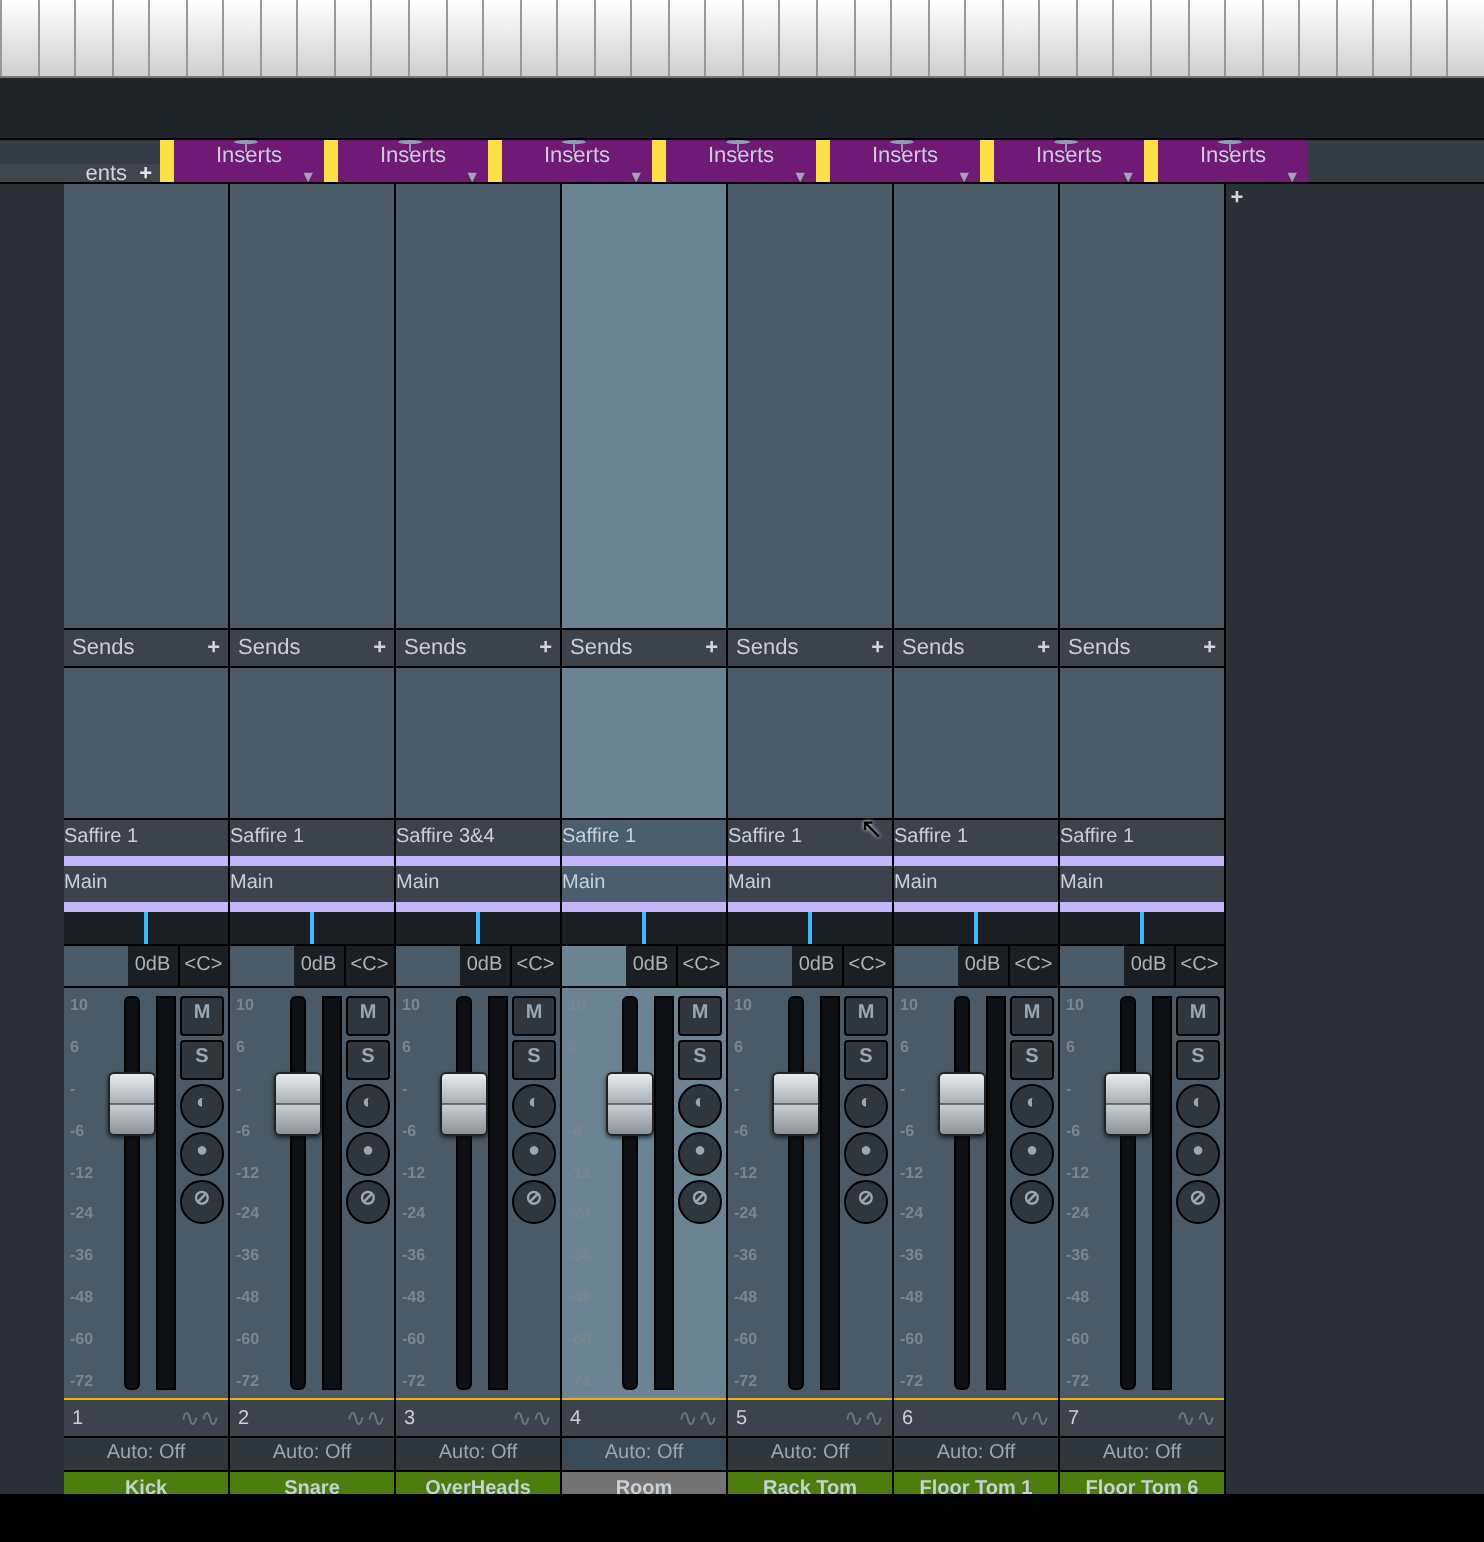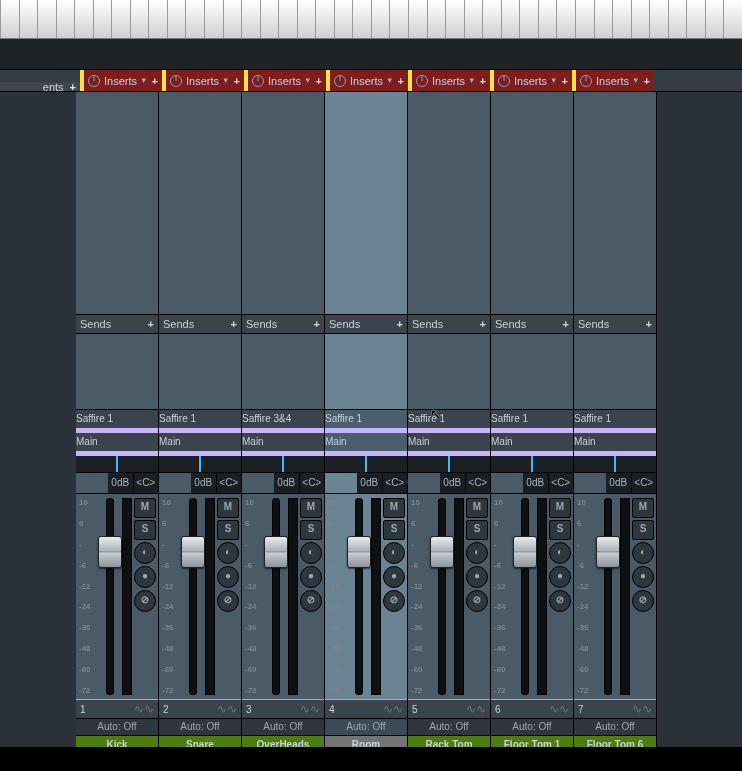--- a/index.html
+++ b/index.html
@@ -2,26 +2,26 @@
 <html><head>
 <meta charset="utf-8">
 <style>
 html,body{margin:0;padding:0;background:#2a3138;font-family:Helvetica,Arial,sans-serif;font-size:11px;color:#b8c4ce;width:742px;height:771px;overflow:hidden;}
 .ruler{height:38px;background:#e4e4e4 linear-gradient(#fff,#d0d0d0);border-bottom:1px solid #777;display:flex;align-items:flex-end;}
 .ruler-tick{flex:1;height:100%;border-left:1px solid #999;box-sizing:border-box;}
 .gap{height:30px;background:#1e2328;border-bottom:1px solid #000;}
 .toolbar{height:21px;background:#343c44;display:flex;align-items:stretch;border-bottom:1px solid #000;}
 .toolbar-left{width:76px;background:#3e464f;color:#cfd6dc;display:flex;align-items:center;justify-content:flex-end;padding-right:4px;font-size:11px;margin-top:12px;}
 .toolbar-left .plus{margin-left:6px;font-weight:bold;color:#dde3e8;}
-.inserts-h{width:82px;border-left:4px solid #fde047;display:flex;align-items:center;font-size:11px;color:#c8d0d8;padding:0 4px;box-sizing:border-box;background:#7f1d1d;}
+.inserts-h{width:82px;border-left:7px solid #fde047;display:flex;align-items:center;font-size:11px;color:#c8d0d8;padding:0 4px;box-sizing:border-box;background:#701a75;flex-direction:column;}
 .inserts-h .pw{width:10px;height:10px;border:1px solid #8aa0b0;border-radius:50%;margin-right:4px;position:relative;}
 .inserts-h .pw::after{content:'';position:absolute;left:50%;top:-1px;width:1px;height:6px;background:#8aa0b0;transform:translateX(-50%);}
 .inserts-h .tri{margin-left:auto;font-size:8px;color:#9aa6b0;}
 .inserts-h .plus{margin-left:4px;color:#cfd6dc;font-weight:bold;}
-.mixer{display:flex;margin-left:76px;}
+.mixer{display:flex;margin-left:32px;}
 .channel{width:82px;border-right:1px solid #000;background:#4a5a66;display:flex;flex-direction:column;}
 .channel.sel{background:#6b8494;}
 .inserts-body{height:222px;border-bottom:1px solid #000;}
 .sends-h{height:18px;background:#3b434c;border-bottom:1px solid #000;display:flex;align-items:center;padding:0 4px;font-size:11px;color:#c8d0d8;}
 .sends-h .plus{margin-left:auto;color:#cfd6dc;font-weight:bold;}
 .sends-body{height:75px;border-bottom:1px solid #000;}
 .io-row{height:18px;border-bottom:5px solid #c4b5fd;background:#3b434c;font-size:10px;line-height:18px;color:#c8d0d8;}
 .channel.sel .io-row{background:#4a5e6e;}
 .pan-strip{height:16px;border-bottom:1px solid #000;background:#1a1f24;position:relative;}
 .pan-strip::after{content:'';position:absolute;left:50%;top:0;width:2px;height:100%;background:#3fb8ff;transform:translateX(-50%);}

